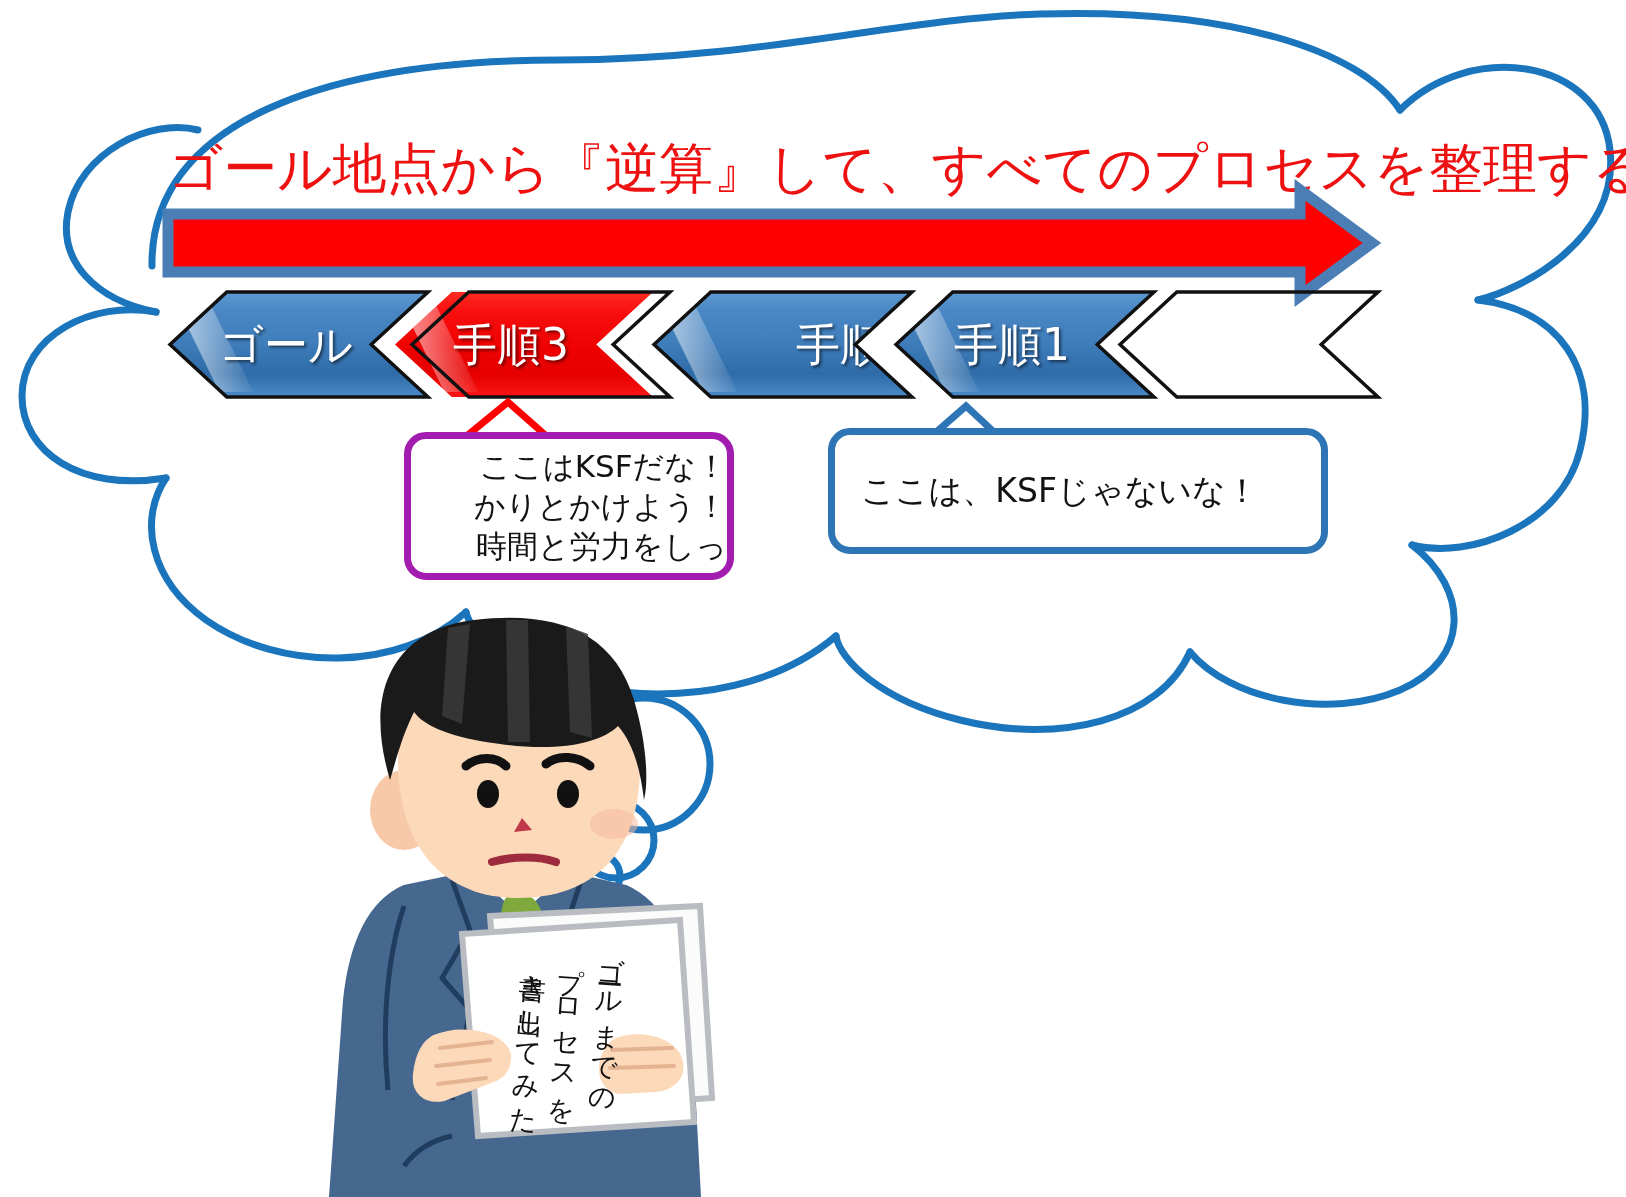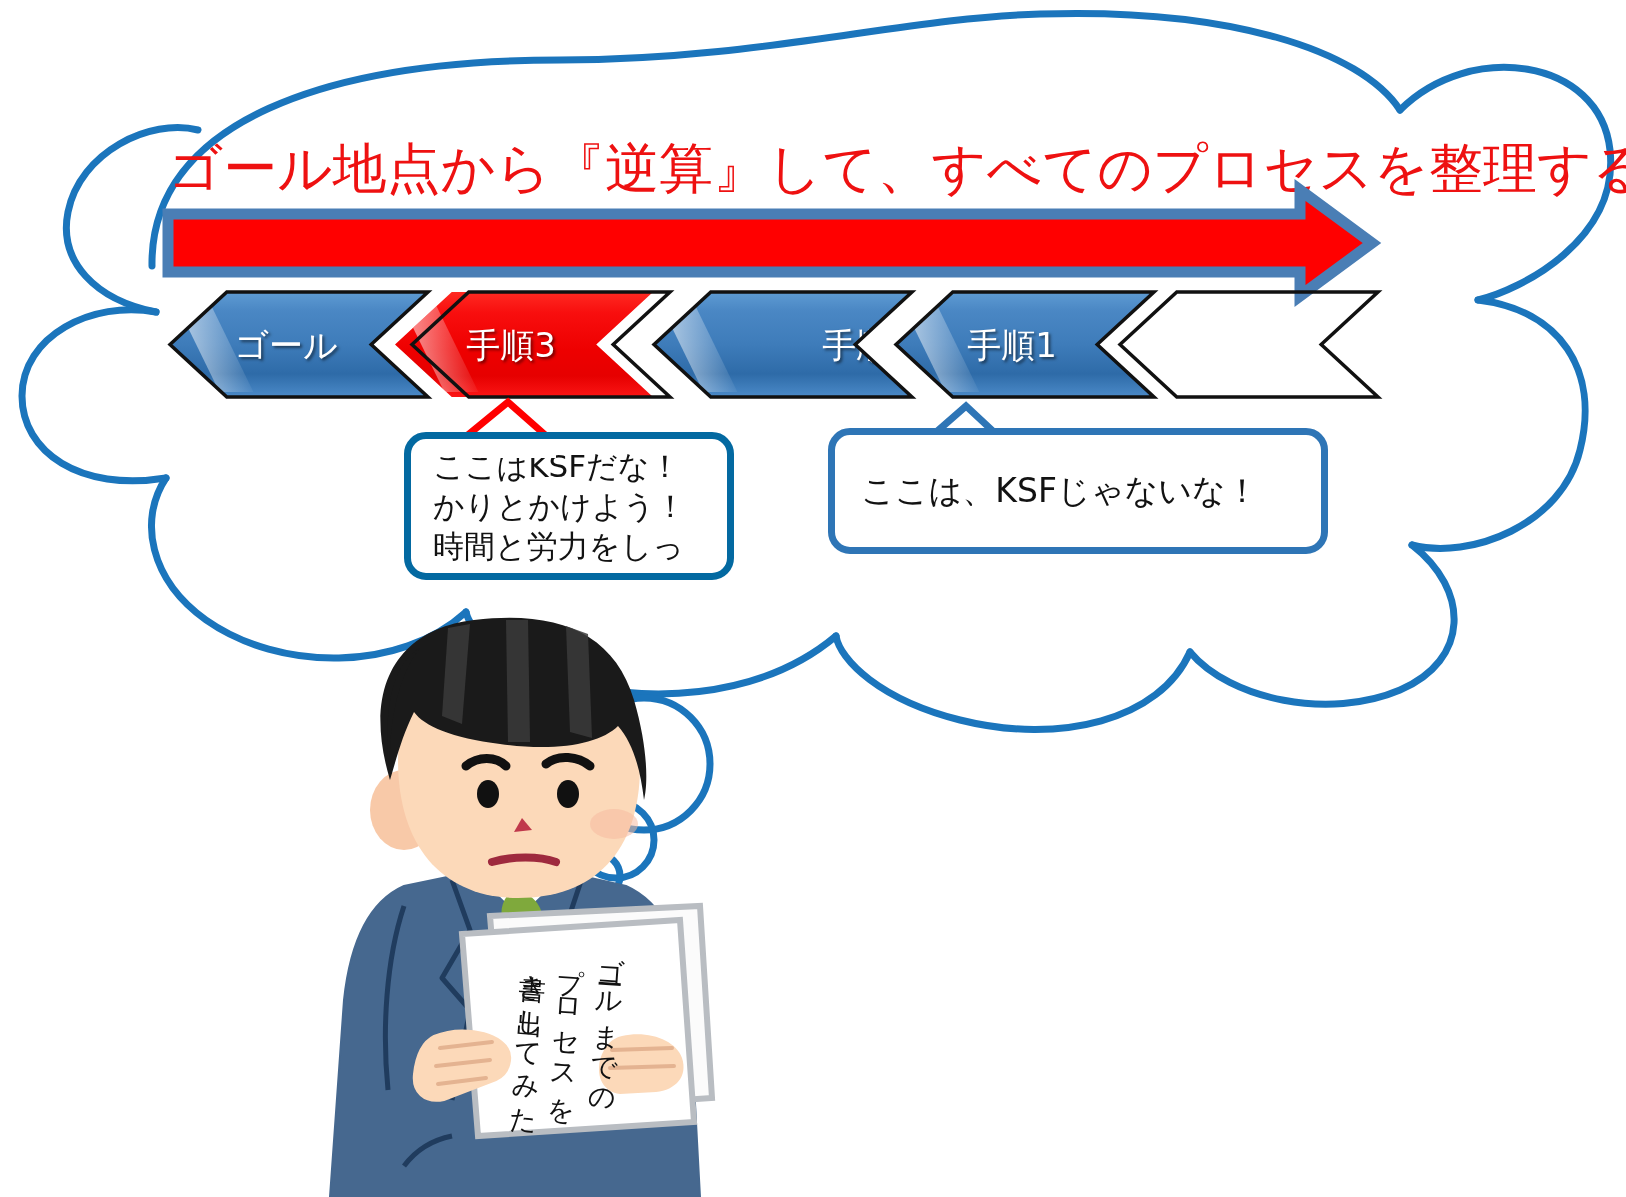--- a/index.html
+++ b/index.html
@@ -41,21 +41,21 @@
     height:105px;
     display:flex;
     align-items:center;
     justify-content:center;
     -webkit-clip-path:polygon(0% 50%, 22% 0%, 100% 0%, 78% 50%, 100% 100%, 22% 100%);
     clip-path:polygon(0% 50%, 22% 0%, 100% 0%, 78% 50%, 100% 100%, 22% 100%);
   }
   .chev .lbl{
     position:relative;
     color:#ffffff;
-    font-size:34px;
+    font-size:44px;
     line-height:44px;
     font-family:"DejaVu Sans","Liberation Sans",sans-serif;
     text-shadow:2px 2px 3px rgba(0,0,0,.55);
     margin-left:-26px;
     white-space:nowrap;
   }
   .chev-blue{
     background:
       linear-gradient(180deg,#5e9bd3 0%, #4a87c4 18%, #3e7cba 50%, #2e6ba8 78%, #4b8ac8 100%);
   }
@@ -84,22 +84,23 @@
     flex-direction:column;
     justify-content:center;
   }
   .callout .ctext{
     font-family:"DejaVu Sans","Liberation Sans",sans-serif;
     color:#121212;
     white-space:nowrap;
   }
   #callout-ksf{
     left:404px; top:432px; width:330px; height:148px;
-    border:7px solid #0369a1;
+    border:7px solid #a21caf;
     padding:6px 0 6px 22px;
+    align-items:flex-end;
   }
   #callout-ksf .ctext{font-size:31px;line-height:40px;}
   #callout-speed{
     left:828px; top:428px; width:500px; height:126px;
     border:7px solid #2E75B6;
     padding:6px 0 6px 26px;
   }
   #callout-speed .ctext{font-size:33px;line-height:48px;}
 
   

